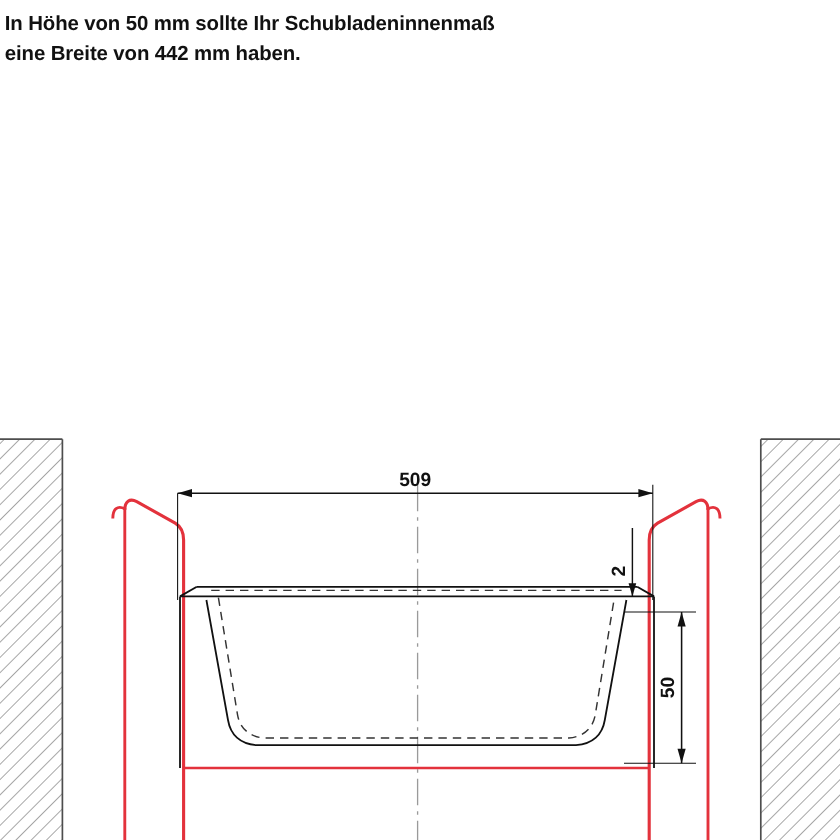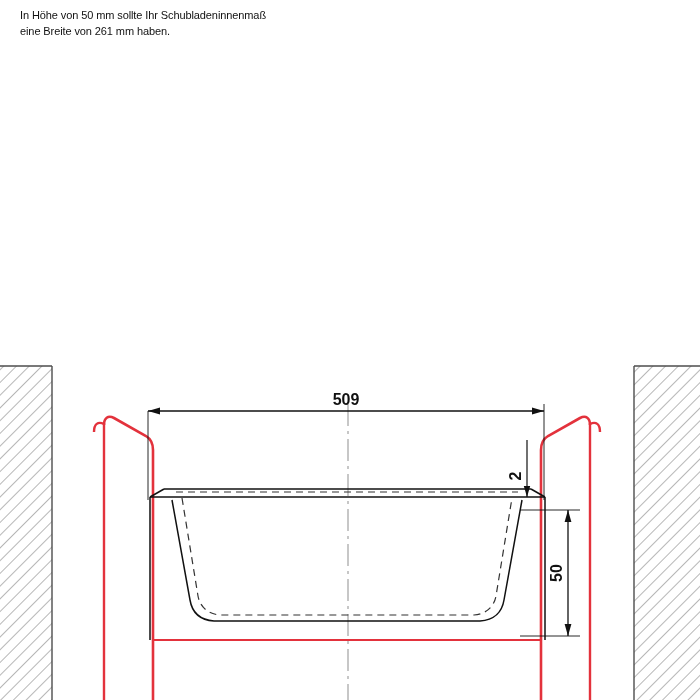--- a/index.html
+++ b/index.html
@@ -15,25 +15,25 @@
     position: relative;
   }
   #page {
     position: relative;
     width: 700px;
     height: 700px;
     background: #ffffff;
   }
   .headline {
     position: absolute;
-    left: 20px;
+    left: 4px;
     top: 8px;
     width: 640px;
-    font-size: 11px;
-    font-weight: normal;
+    font-size: 17px;
+    font-weight: bold;
     line-height: 1.45;
     color: #111111;
     letter-spacing: -0.1px;
   }
   .headline .line {
     display: block;
     white-space: nowrap;
   }
   #drawing {
     position: absolute;
@@ -49,21 +49,21 @@
     fill: #111111;
   }
 </style>
 </head>
 <body>
 
 <div id="page">
 
   <div class="headline">
     <span class="line">In Höhe von 50 mm sollte Ihr Schubladeninnenmaß</span>
-    <span class="line">eine Breite von 261 mm haben.</span>
+    <span class="line">eine Breite von 442 mm haben.</span>
   </div>
 
   <svg id="drawing" viewBox="0 0 700 700">
     <defs>
       <pattern id="hatch" width="9" height="9" patternTransform="rotate(45)" patternUnits="userSpaceOnUse">
         <line x1="0" y1="0" x2="0" y2="9" stroke="#8f8f8f" stroke-width="1.3"></line>
       </pattern>
     </defs>
 
     <g>

